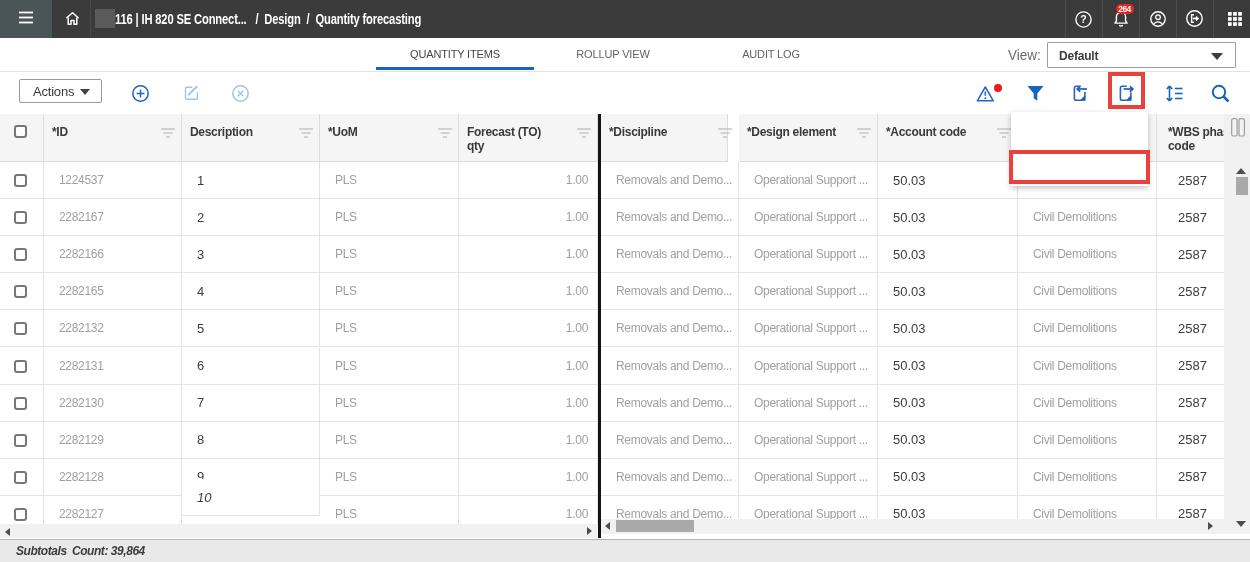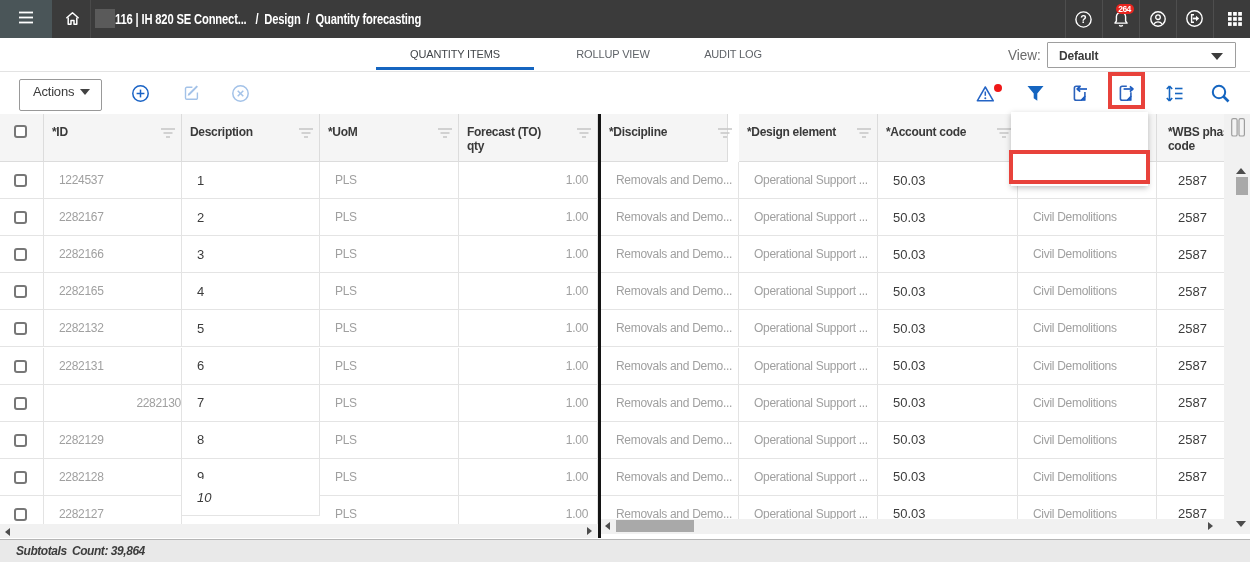--- a/index.html
+++ b/index.html
@@ -21,21 +21,21 @@
 #viewlbl{position:absolute;left:1008px;top:46px;font-size:15px;color:#6b6b6b;
  transform:scaleX(0.9);transform-origin:0 0;}
 #viewsel{position:absolute;left:1047px;top:42px;width:189px;height:26px;
  border:1px solid #9e9e9e;border-radius:1px;background:#fff;}
 #viewsel span{position:absolute;left:11px;top:6px;font-size:12px;font-weight:bold;
  color:#3c3c3c;letter-spacing:-0.2px;}
 #viewsel .car{position:absolute;right:12px;top:10px;width:0;height:0;
  border-left:6px solid transparent;border-right:6px solid transparent;border-top:7px solid #3c3c3c;}
 
 #toolbar{position:absolute;left:0;top:72px;width:1250px;height:42px;background:#fff;}
-#actbtn{position:absolute;left:19px;top:79px;width:83px;height:32px;border:1px solid #999;
+#actbtn{position:absolute;left:19px;top:79px;width:83px;height:24px;border:1px solid #999;
  border-radius:2px;background:#fff;font-size:13px;color:#3c3c3c;}
 #actbtn span{position:absolute;left:13px;top:3.5px;letter-spacing:-0.2px;}
 #actbtn .car{position:absolute;right:11px;top:8.5px;width:0;height:0;
  border-left:5px solid transparent;border-right:5px solid transparent;border-top:6px solid #424242;}
 
 #grid{position:absolute;left:0;top:114px;width:1250px;height:419px;background:#fff;}
 .hcell{position:absolute;top:114px;height:48px;background:#f5f5f5;border-bottom:1px solid #dcdcdc;
  border-right:1px solid #dcdcdc;font-weight:bold;font-size:12px;letter-spacing:-0.3px;
  color:#3a3a3a;padding:10.5px 0 0 8px;line-height:14.5px;}
 .cell{position:absolute;height:37.1px;border-bottom:1px solid #e4e4e4;border-right:1px solid #e3e3e3;
@@ -111,21 +111,21 @@
     <rect x="0.0" y="5.1" width="3.7" height="3.7" fill="#fff"></rect>
     <rect x="5.1" y="5.1" width="3.7" height="3.7" fill="#fff"></rect>
     <rect x="10.2" y="5.1" width="3.7" height="3.7" fill="#fff"></rect>
     <rect x="0.0" y="10.2" width="3.7" height="3.7" fill="#fff"></rect>
     <rect x="5.1" y="10.2" width="3.7" height="3.7" fill="#fff"></rect>
     <rect x="10.2" y="10.2" width="3.7" height="3.7" fill="#fff"></rect>
   </svg>
 <div id="tabbar"></div>
 <div class="tab" style="left:376px;width:158px;color:#42464a;">QUANTITY ITEMS</div>
 <div class="tab" style="left:534px;width:158px;">ROLLUP VIEW</div>
-<div class="tab" style="left:654px;width:158px;">AUDIT LOG</div>
+<div class="tab" style="left:692px;width:158px;">AUDIT LOG</div>
 <div id="tabul"></div>
 <div id="viewlbl">View:</div>
 <div id="viewsel">
     <span>Default</span>
     <div class="car"></div>
   </div>
 <div id="toolbar"></div>
 <div id="actbtn">
     <span>Actions</span>
     <div class="car"></div>
@@ -300,21 +300,21 @@
 <div class="cell dark" style="left:182px;top:347.5px;width:138px;">6</div>
 <div class="cell gray" style="left:320px;top:347.5px;width:139px;">PLS</div>
 <div class="cell gray num" style="left:459px;top:347.5px;width:139px;">1.00</div>
 <div class="cell gray" style="left:601px;top:347.5px;width:138px;">Removals and Demo...</div>
 <div class="cell gray" style="left:739px;top:347.5px;width:139px;">Operational Support ...</div>
 <div class="cell dark" style="left:878px;top:347.5px;width:140px;">50.03</div>
 <div class="cell gray" style="left:1018px;top:347.5px;width:139px;">Civil Demolitions</div>
 <div class="cell dark" style="left:1157px;top:347.5px;width:139px;padding-left:21px;">2587</div>
 <div class="cell" style="left:0px;top:384.6px;width:44px;"></div>
 <div class="cb" style="left:14px;top:396.6px;"></div>
-<div class="cell gray" style="left:44px;top:384.6px;width:138px;text-align:right;">2282130</div>
+<div class="cell gray" style="left:44px;top:384.6px;width:138px;">2282130</div>
 <div class="cell dark" style="left:182px;top:384.6px;width:138px;">7</div>
 <div class="cell gray" style="left:320px;top:384.6px;width:139px;">PLS</div>
 <div class="cell gray num" style="left:459px;top:384.6px;width:139px;">1.00</div>
 <div class="cell gray" style="left:601px;top:384.6px;width:138px;">Removals and Demo...</div>
 <div class="cell gray" style="left:739px;top:384.6px;width:139px;">Operational Support ...</div>
 <div class="cell dark" style="left:878px;top:384.6px;width:140px;">50.03</div>
 <div class="cell gray" style="left:1018px;top:384.6px;width:139px;">Civil Demolitions</div>
 <div class="cell dark" style="left:1157px;top:384.6px;width:139px;padding-left:21px;">2587</div>
 <div class="cell" style="left:0px;top:421.7px;width:44px;"></div>
 <div class="cb" style="left:14px;top:433.7px;"></div>

